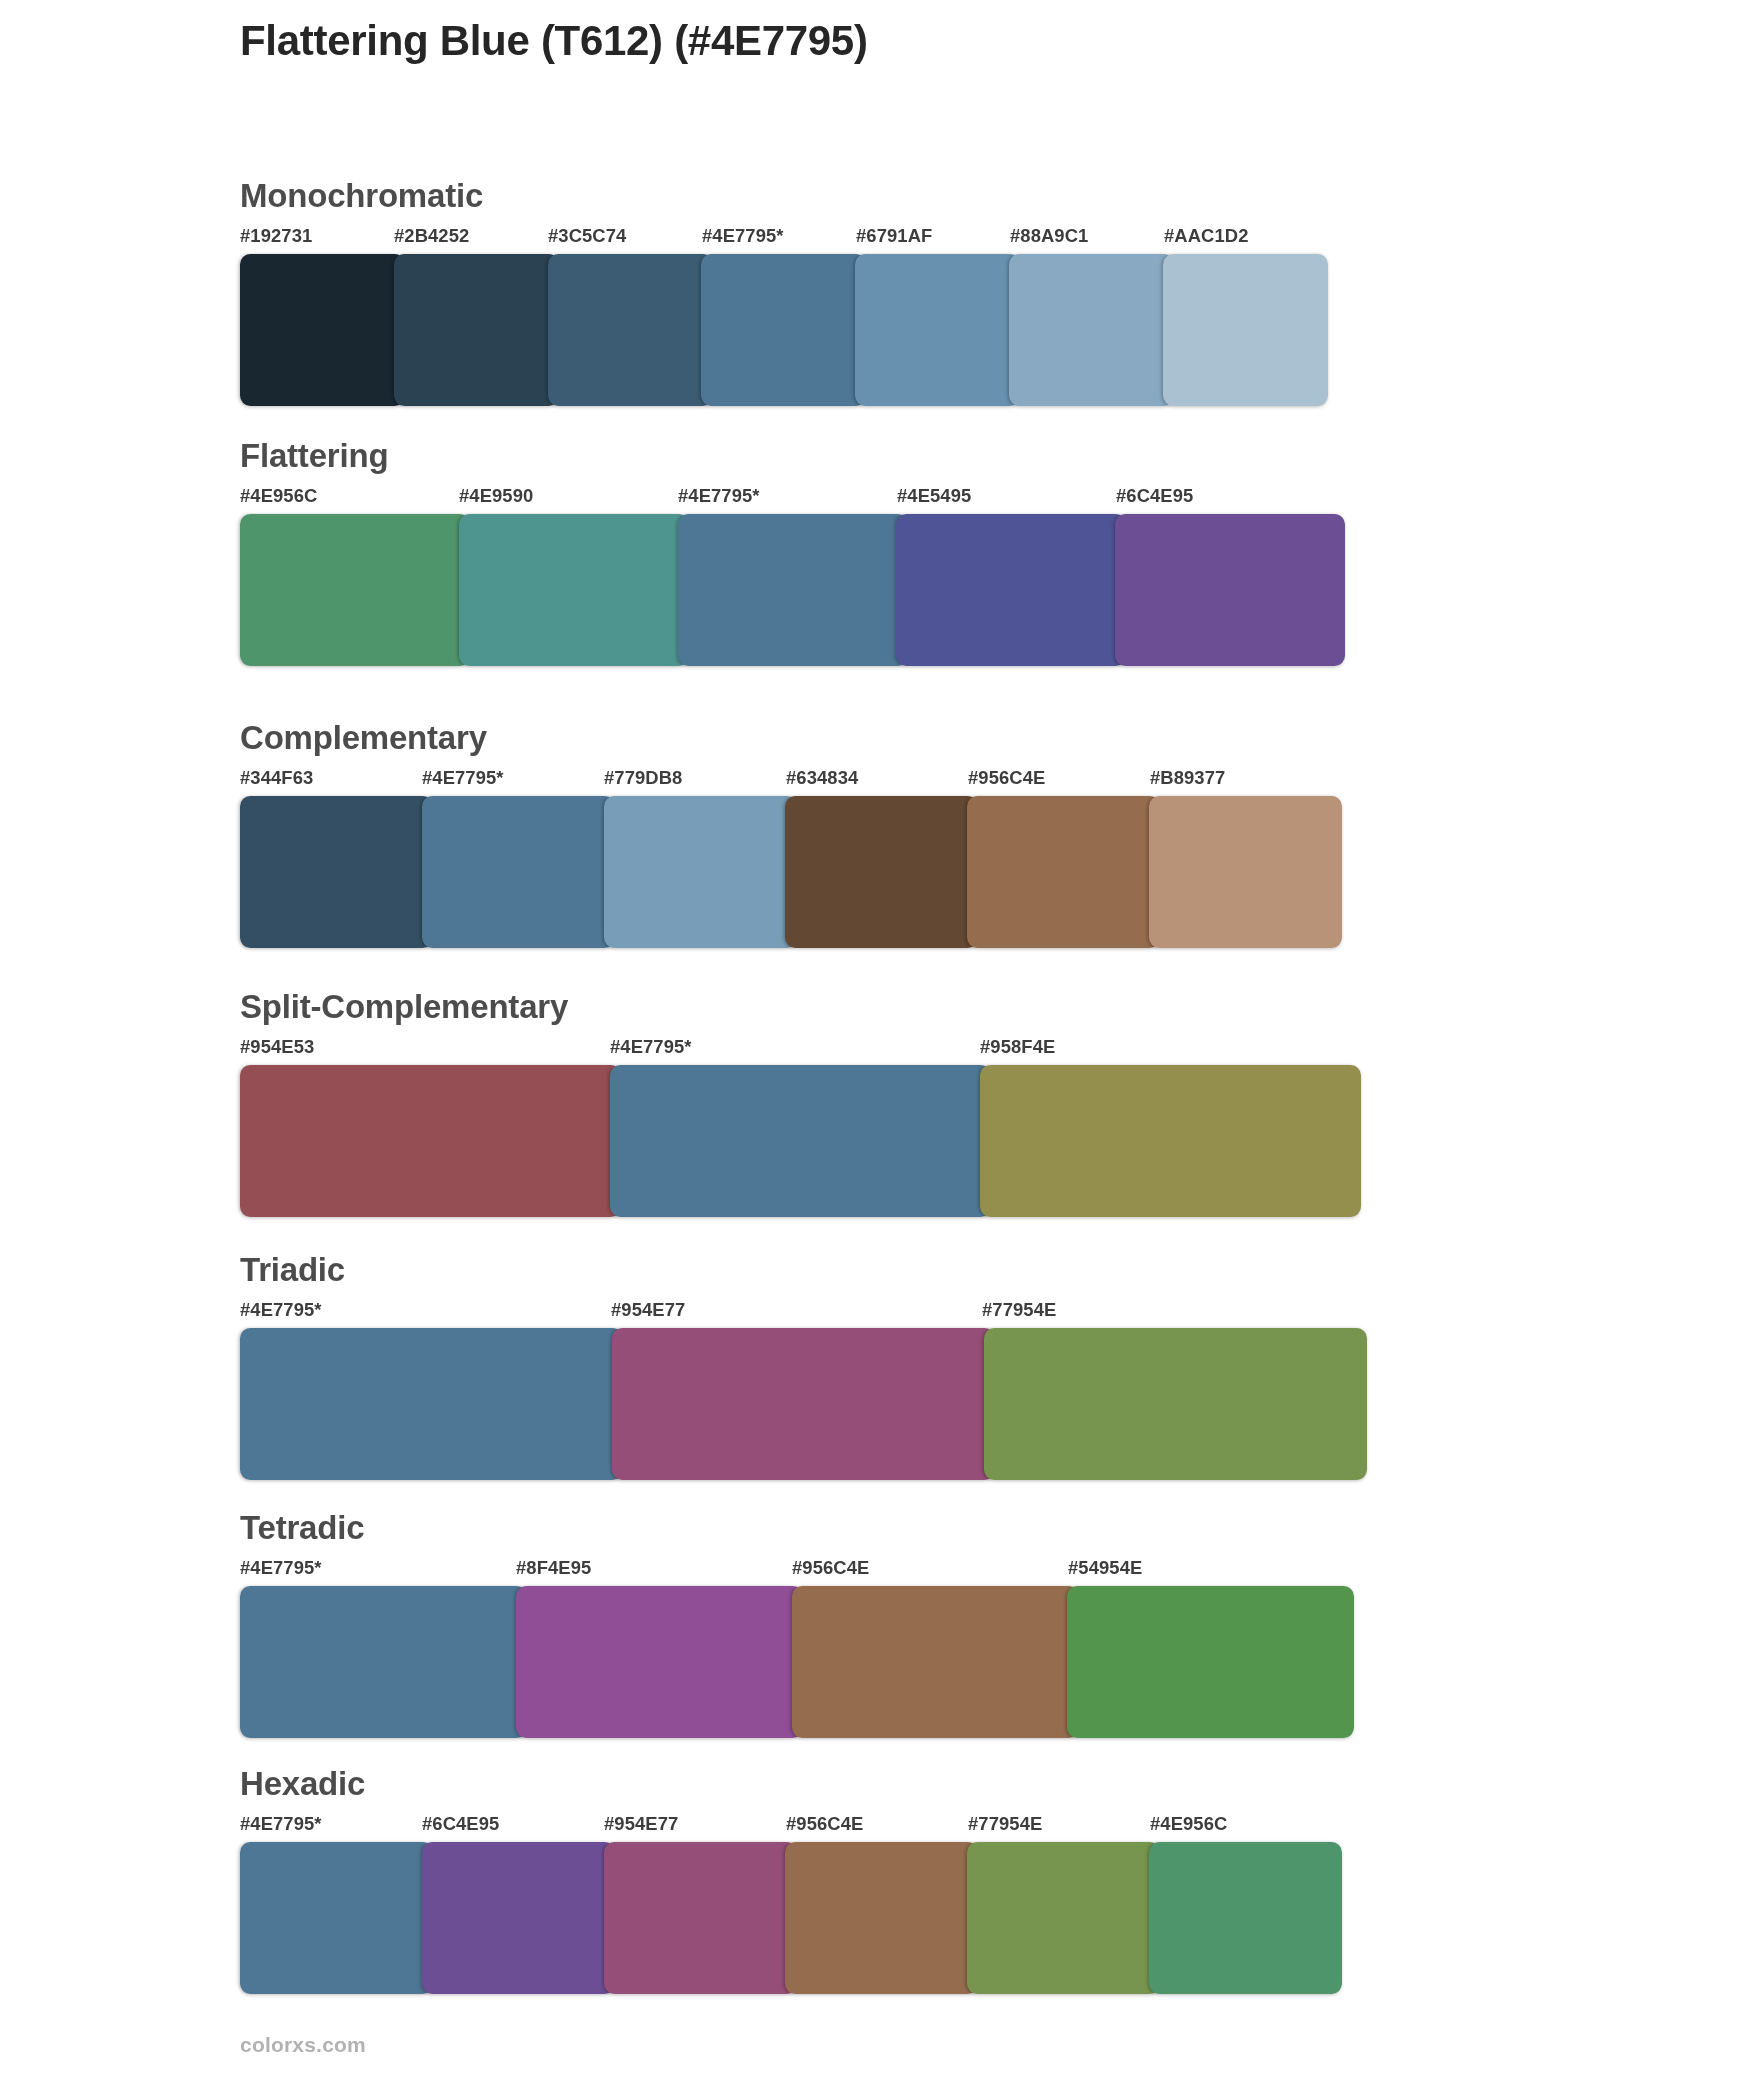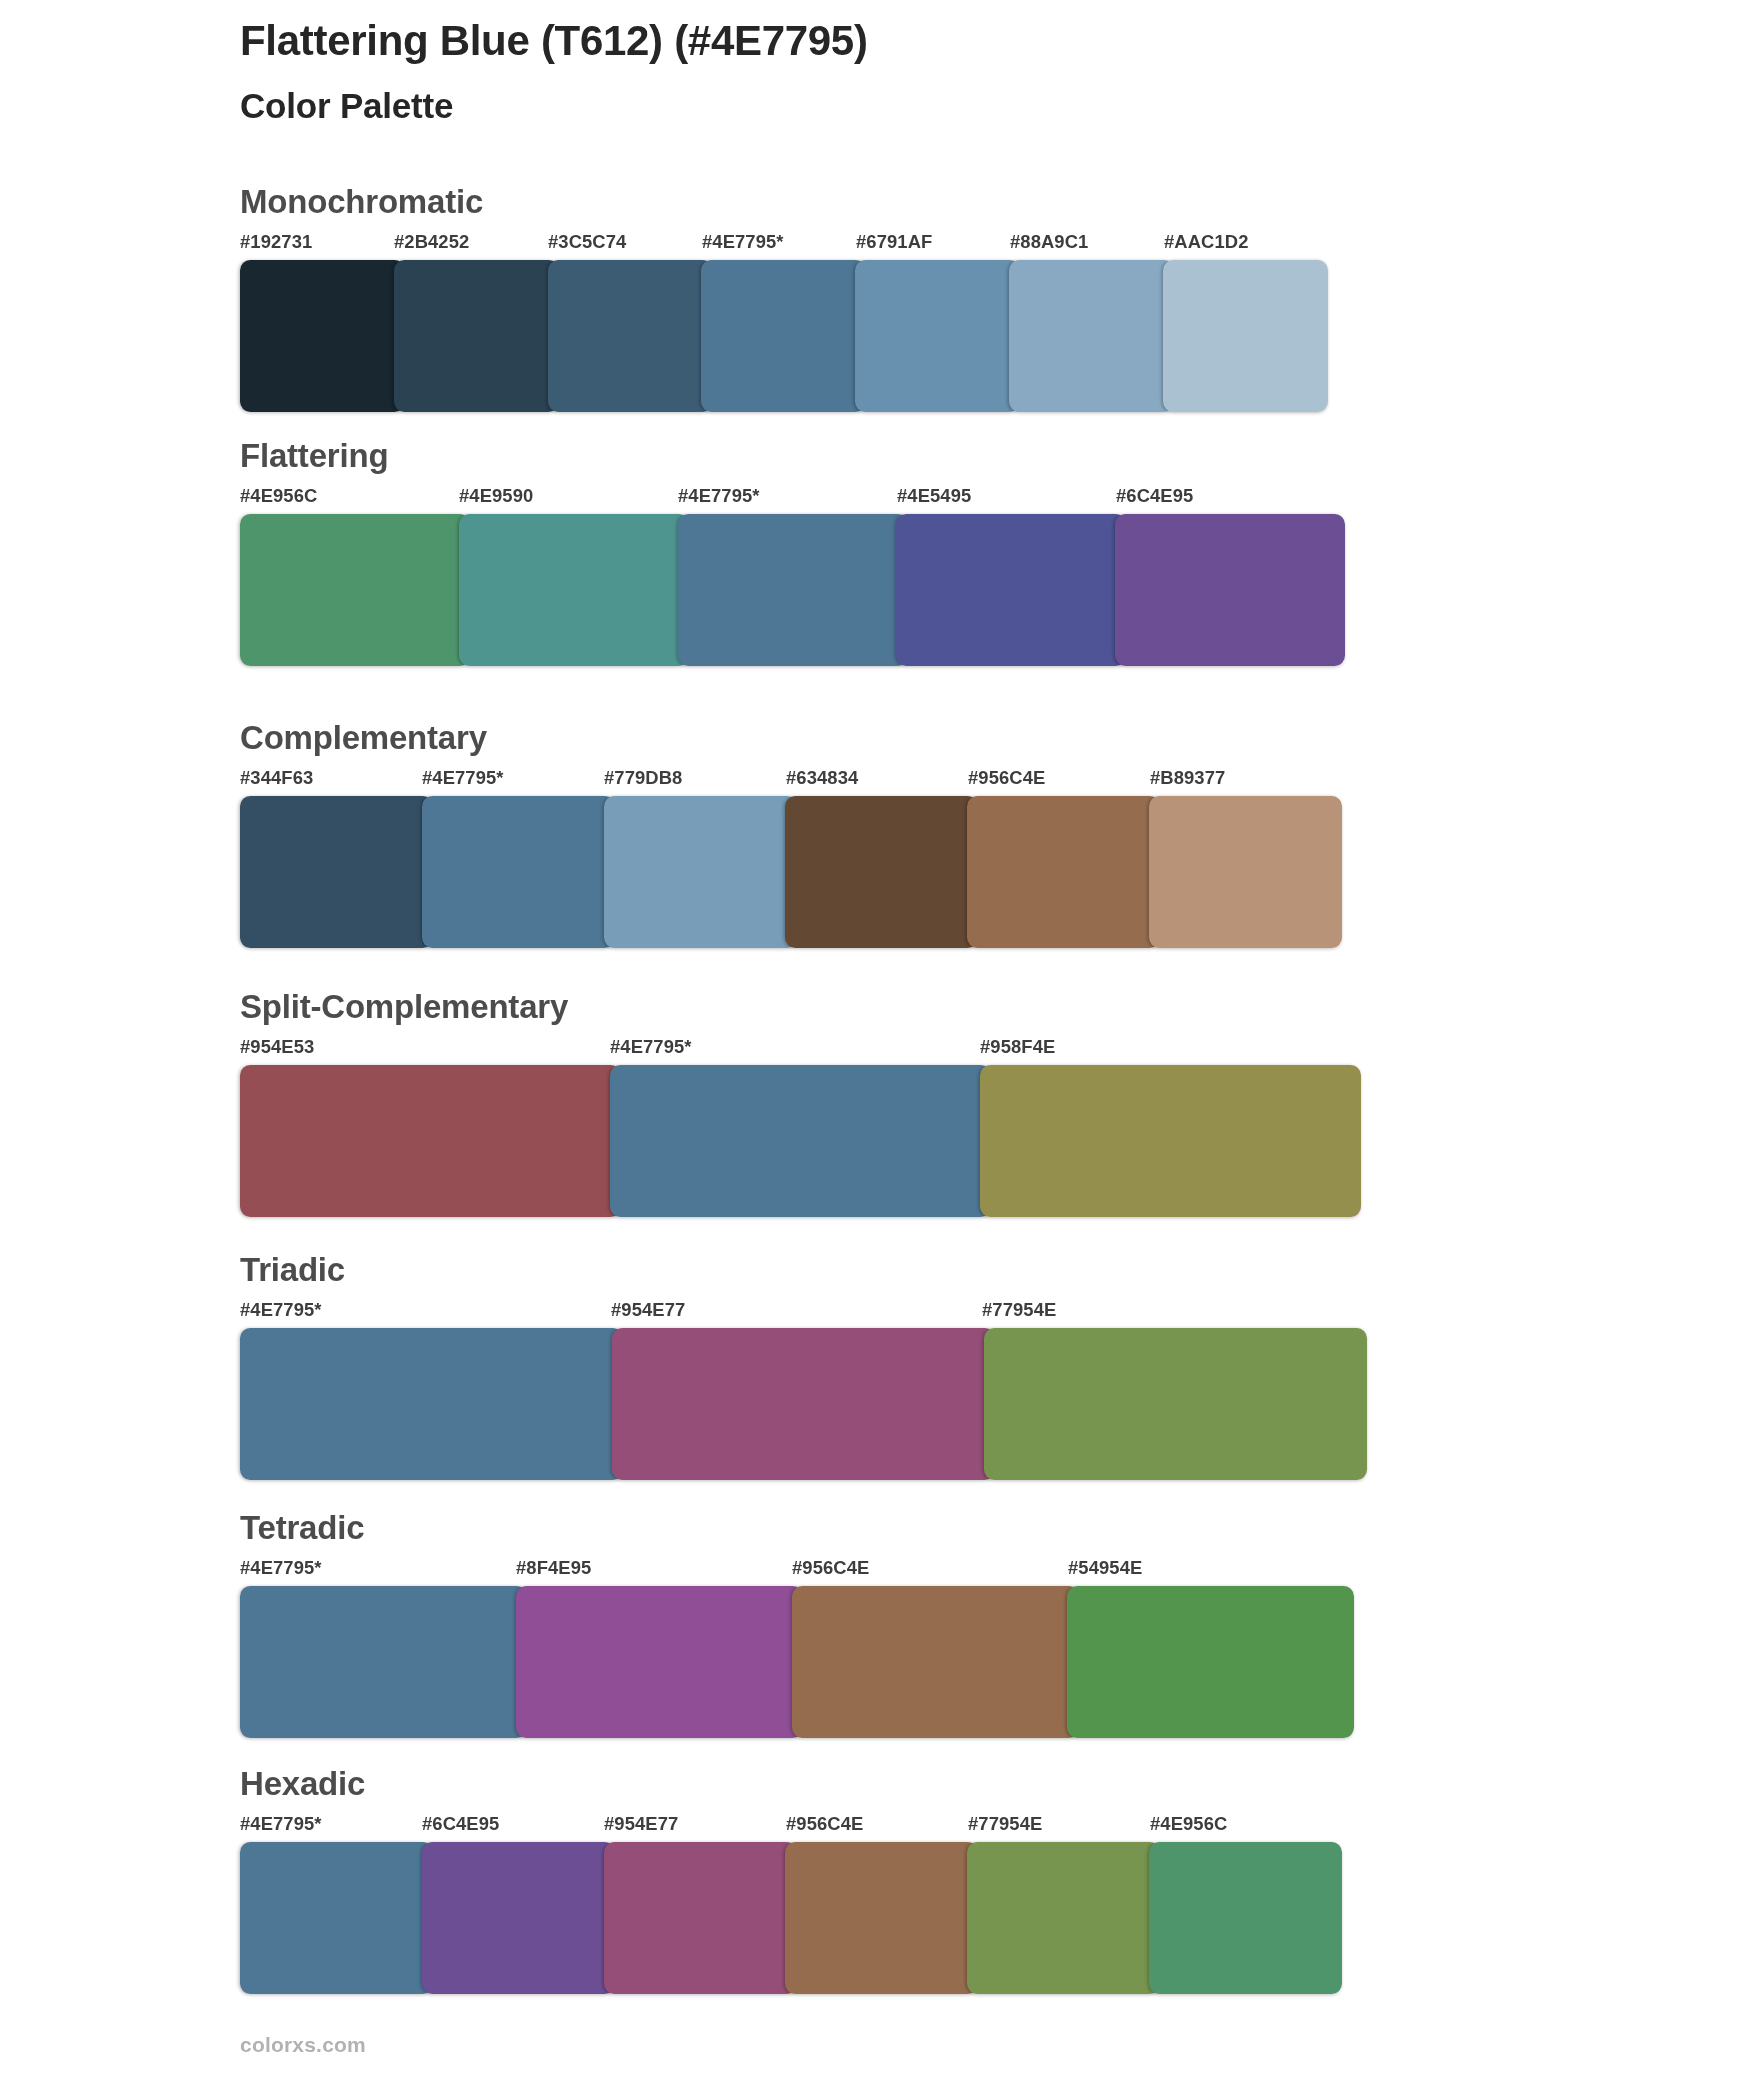--- a/index.html
+++ b/index.html
@@ -115,25 +115,24 @@
     white-space: nowrap;
   }
 </style>
 </head>
 <body>
 
 <div class="page">
 
   <div class="header">
     <h1 class="page-title">Flattering Blue (T612) (#4E7795)</h1>
-    <h2 class="page-subtitle">Color Palette</h2>
   </div>
 
   <div class="sections" id="sections-root">
-      <div class="section" style="position: absolute; left: 0px; top: 10px; width: 1757px; height: 240px;">
+      <div class="section" style="position: absolute; left: 0px; top: 4px; width: 1757px; height: 240px;">
         <div class="section-heading">Monochromatic</div>
         <div class="labels">
           <div class="label" style="width: 154px;">#192731</div>
           <div class="label" style="width: 154px;">#2B4252</div>
           <div class="label" style="width: 154px;">#3C5C74</div>
           <div class="label" style="width: 154px;">#4E7795*</div>
           <div class="label" style="width: 154px;">#6791AF</div>
           <div class="label" style="width: 154px;">#88A9C1</div>
           <div class="label" style="width: 154px;">#AAC1D2</div>
         </div>

